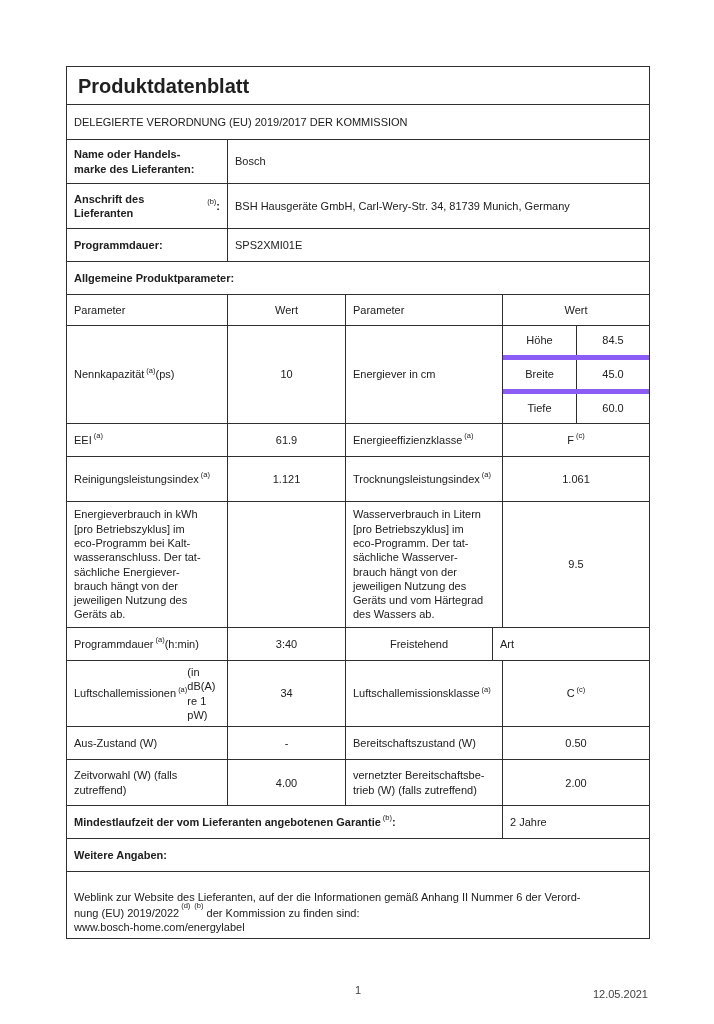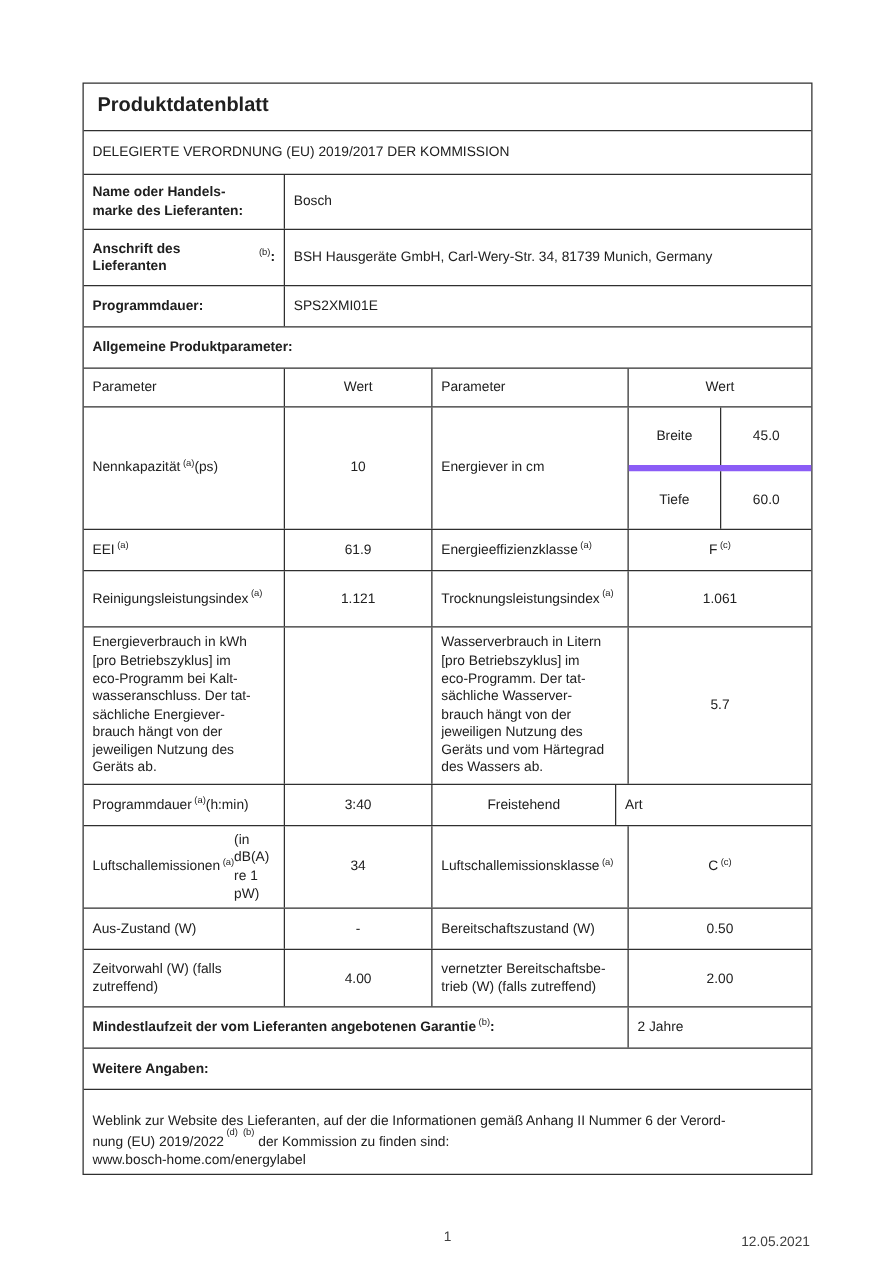--- a/index.html
+++ b/index.html
@@ -18,21 +18,21 @@
   .bl { border-left:1px solid #2f2f2f; }
   .bold { font-weight:bold; }
   .ctr { justify-content:center; text-align:center; }
   .topv { align-items:flex-start; }
   .fill { flex:1 1 auto; width:auto; }
   .w1 { width:160px; } .w2 { width:118px; } .w3 { width:157px; } .w4 { flex:1 1 auto; }
   .wWide { width:435px; }
   .h30{min-height:30px} .h32{min-height:32px} .h34{min-height:34px} .h37{min-height:37px}
   .h43{min-height:43px} .h44{min-height:44px} .h45{min-height:45px} .h60{min-height:60px}
   .h97{min-height:97px} .h125{min-height:125px}
-  .title-c { font-size:16px; padding-left:11px; }
+  .title-c { font-size:20px; padding-left:11px; }
   .fn { font-size:7.5px; font-weight:normal; position:relative; top:-4px; margin-left:2px; letter-spacing:0; }
   .fn2 { margin-left:4px; }
   .sub { padding:0; flex-direction:column; align-items:stretch; display:flex; }
   .subr { flex:1 1 0; display:flex; border-top:5px solid #8b5cf6; align-items:stretch; }
   .subr:first-child { border-top:none; }
   .sn { width:73px; display:flex; align-items:center; justify-content:center; box-sizing:border-box; }
   .sv { flex:1; display:flex; align-items:center; justify-content:center; border-left:1px solid #2f2f2f; box-sizing:border-box; }
   .footer { position:absolute; left:66px; top:984px; width:584px; height:16px; color:#3f3f3f; }
   .footer .pg { position:absolute; left:0; right:0; text-align:center; }
   .footer .dte { position:absolute; right:2px; top:4px; }
@@ -81,20 +81,24 @@
       <div class="c w4 bl ctr">Wert</div>
     </div>
 
     <div class="r h97">
       <div class="c w1">
         <span>Nennkapazität</span><sup class="fn">(a)</sup><span> (ps)</span>
       </div>
       <div class="c w2 bl ctr">10</div>
       <div class="c w3 bl">Energiever in cm</div>
       <div class="c w4 bl sub">
+        <div class="subr">
+          <div class="sn">Höhe</div>
+          <div class="sv">84.5</div>
+        </div>
         <div class="subr">
           <div class="sn">Breite</div>
           <div class="sv">45.0</div>
         </div>
         <div class="subr">
           <div class="sn">Tiefe</div>
           <div class="sv">60.0</div>
         </div>
       </div>
     </div>
@@ -136,21 +140,21 @@
 Geräts ab.</div>
       <div class="c w2 bl ctr"></div>
       <div class="c w3 bl">Wasserverbrauch in Litern
 [pro Betriebszyklus] im
 eco-Programm. Der tat-
 sächliche Wasserver-
 brauch hängt von der
 jeweiligen Nutzung des
 Geräts und vom Härtegrad
 des Wassers ab.</div>
-      <div class="c w4 bl ctr">5.7</div>
+      <div class="c w4 bl ctr">9.5</div>
     </div>
 
     <div class="r h32">
       <div class="c w1">
         <span>Programmdauer</span><sup class="fn">(a)</sup><span> (h:min)</span>
       </div>
       <div class="c w2 bl ctr">3:40</div>
       <div class="c w4 bl ctr">Freistehend</div>
       <div class="c w3 bl">Art</div>
     </div>

